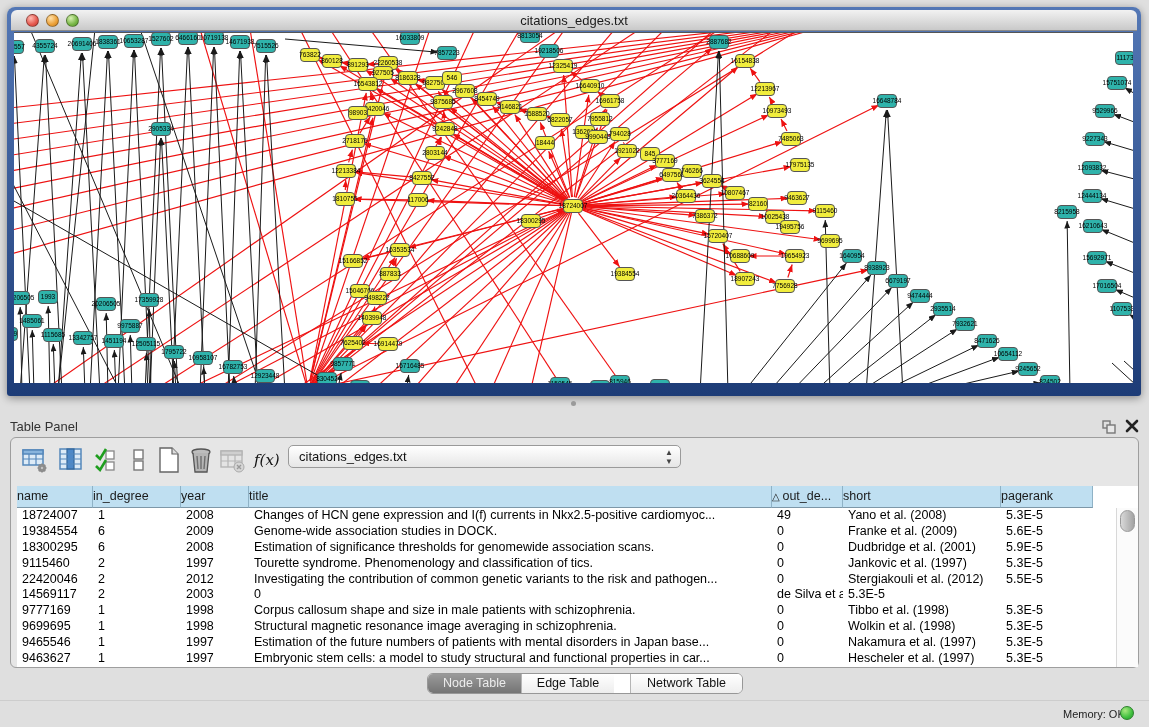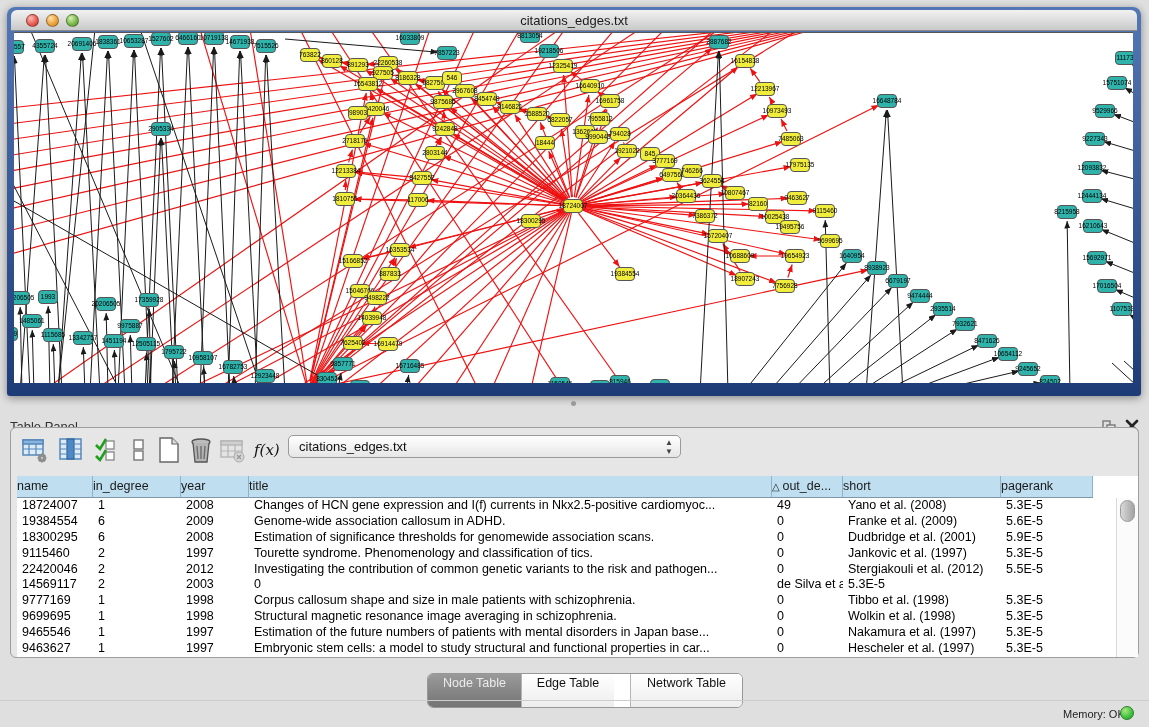--- a/index.html
+++ b/index.html
@@ -11,35 +11,35 @@
 .tl.amber{left:35px;background:radial-gradient(circle at 35% 30%,#ffe0a8,#eba037 60%,#c27d22);}
 .tl.green{left:55px;background:radial-gradient(circle at 35% 30%,#d6f0b0,#77b645 60%,#56922c);}
 #win-title{position:absolute;left:0;right:0;top:3px;text-align:center;font-size:13px;color:#1a1a1a;}
 #canvas-wrap{position:absolute;left:7px;top:25px;right:8px;bottom:13px;background:#fff;overflow:hidden;border-top:1px solid #555;}
 #graph-svg{position:absolute;left:-14px;top:-32px;}
 #panel-header{position:absolute;left:0;top:396px;width:1149px;height:41px;margin-top:12px;}
 #panel-title{position:absolute;left:10px;top:11px;font-size:13px;color:#333;}
 #float-icon{position:absolute;left:1101px;top:11px;width:16px;height:16px;}
 #panel-close{position:absolute;left:1124px;top:10px;width:16px;height:16px;}
 #splitter-dot{position:absolute;left:571px;top:401px;width:5px;height:5px;border-radius:50%;background:#9a9a9a;}
-#panel{position:absolute;left:10px;top:427px;width:1129px;height:231px;border:1px solid #9e9e9e;border-radius:6px;background:#e6e6e6;}
+#panel{position:absolute;left:10px;top:437px;width:1129px;height:231px;border:1px solid #9e9e9e;border-radius:6px;background:#e6e6e6;}
 #toolbar{position:absolute;left:0;top:0;width:100%;height:48px;}
 .tb-icon{position:absolute;top:8px;width:28px;height:28px;}
 #combo{position:absolute;left:277px;top:7px;width:393px;height:23px;background:linear-gradient(#ffffff,#e6e6e6);border:1px solid #9a9a9a;border-radius:5px;}
 #combo-text{position:absolute;left:10px;top:3px;font-size:13px;color:#111;}
 #combo-arrows{position:absolute;right:7px;top:2px;font-size:8px;color:#444;line-height:9px;text-align:center;}
 #table{position:absolute;left:6px;top:48px;width:1121px;height:181px;background:#fff;overflow:hidden;}
 #thead{display:grid;grid-template-columns:76px 88px 68px 523px 71px 158px 92px 1fr;height:22px;}
 .th{background:#bfdff1;border-right:1px solid #8fb2c6;border-bottom:1px solid #7d97a8;font-size:12.5px;color:#1a1a1a;line-height:21px;overflow:hidden;white-space:nowrap;}
 .th.filler{background:#fff;border-right:none;border-bottom:none;}
 .tr{display:grid;grid-template-columns:76px 88px 68px 523px 71px 158px 92px 1fr;height:15.9px;}
 .td{font-size:12.5px;color:#000;padding-left:5px;line-height:15.9px;overflow:hidden;white-space:nowrap;}
 #scrollbar{position:absolute;right:0px;top:22px;width:22px;height:159px;background:#fbfbfb;border-left:1px solid #d8d8d8;}
 #thumb{position:absolute;left:3px;top:2px;width:15px;height:22px;border-radius:8px;background:linear-gradient(90deg,#d9d9d9,#a3a3a3);border:1px solid #999;}
-#tabs{position:absolute;left:427px;top:673px;height:35px;display:flex;border:1px solid #979797;border-radius:6px;overflow:hidden;background:#fff;}
+#tabs{position:absolute;left:427px;top:673px;height:21px;display:flex;border:1px solid #979797;border-radius:6px;overflow:hidden;background:#fff;}
 .tab{font-size:12.5px;line-height:18px;text-align:center;color:#111;background:linear-gradient(#ffffff,#ededed);}
 .tab.sel{background:linear-gradient(#9a9a9a,#747474);color:#ececec;}
 .tab+.tab{border-left:1px solid #b5b5b5;}
 #status-line{position:absolute;left:0;top:700px;width:1149px;border-top:1px solid #cdcdcd;}
 #memory-label{position:absolute;left:1063px;top:708px;font-size:11px;color:#222;}
 #memory-dot{position:absolute;left:1120px;top:706px;width:14px;height:14px;border-radius:50%;border:1px solid #2c7f2c;background:radial-gradient(circle at 35% 30%,#a8e87f,#3fbf3f 60%,#2b9a2b);}
 </style>
 </head>
 <body>
 
@@ -885,21 +885,21 @@
           <div class="td">Changes of HCN gene expression and I(f) currents in Nkx2.5-positive cardiomyoc...</div>
           <div class="td">49</div>
           <div class="td">Yano et al. (2008)</div>
           <div class="td">5.3E-5</div>
           <div class="td"></div>
         </div>
         <div class="tr">
           <div class="td">19384554</div>
           <div class="td">6</div>
           <div class="td">2009</div>
-          <div class="td">Genome-wide association callosum in ADHD.</div>
+          <div class="td">Genome-wide association studies in DOCK.</div>
           <div class="td">0</div>
           <div class="td">Franke et al. (2009)</div>
           <div class="td">5.6E-5</div>
           <div class="td"></div>
         </div>
         <div class="tr">
           <div class="td">18300295</div>
           <div class="td">6</div>
           <div class="td">2008</div>
           <div class="td">Estimation of significance thresholds for genomewide association scans.</div>

